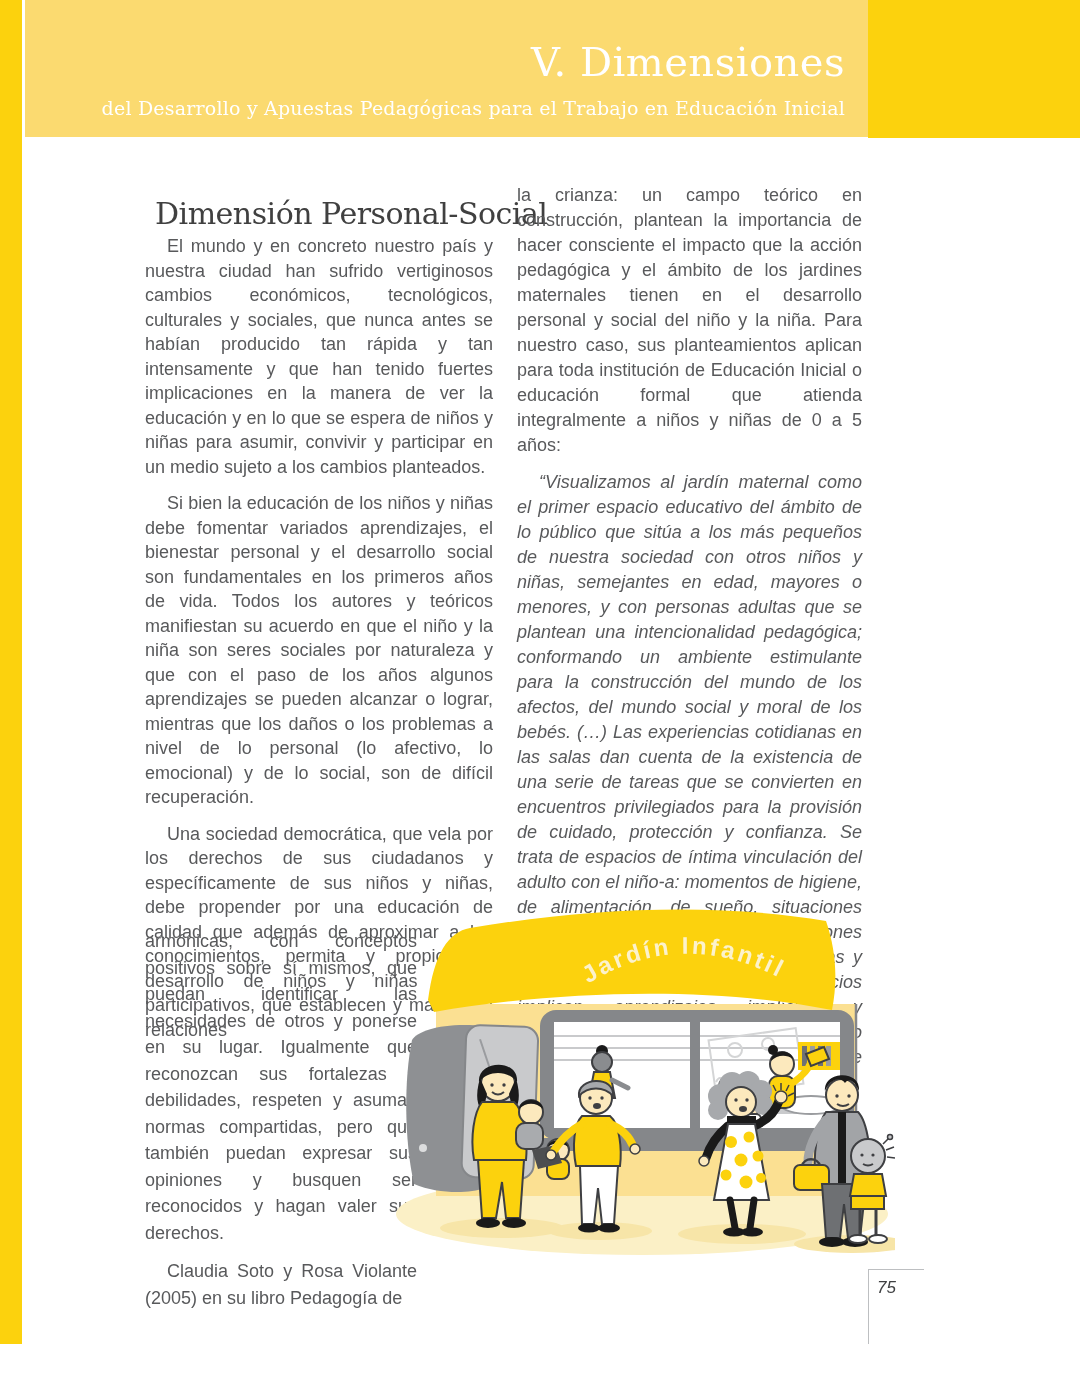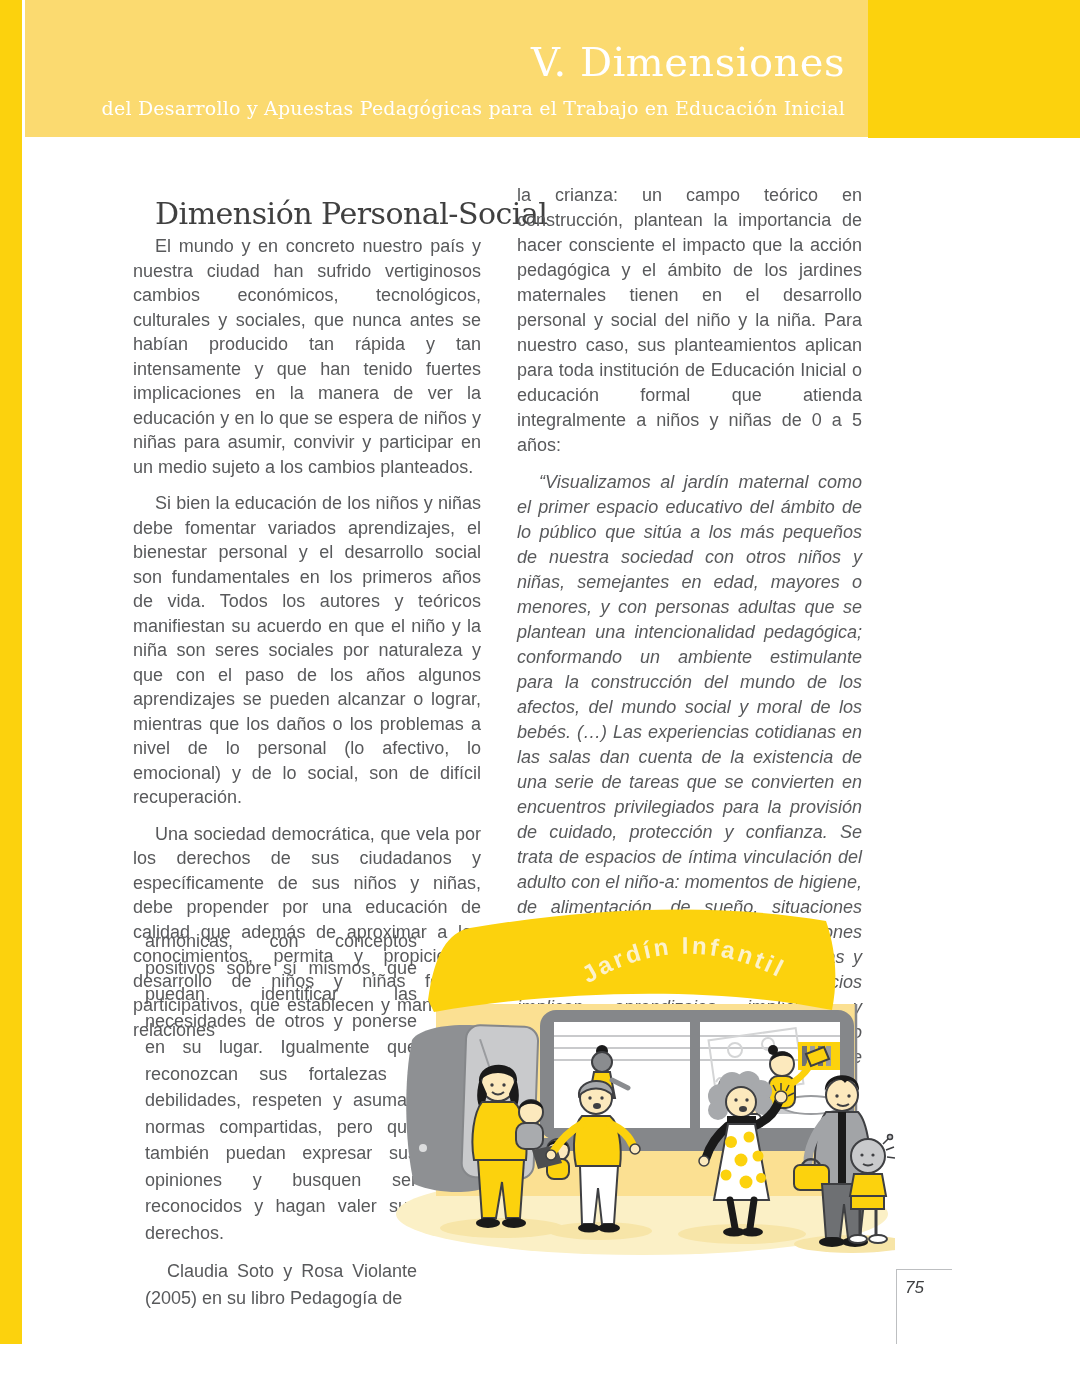--- a/index.html
+++ b/index.html
@@ -23,29 +23,29 @@
   .corner-block{position:absolute;left:868px;top:0;width:212px;height:138px;background:#FCD20D;}
 
   h2.section-heading{
     position:absolute;left:147px;top:188px;margin:8px;
     font-family:"DejaVu Serif","Liberation Serif",serif;font-weight:normal;
     font-size:30px;color:#404040;letter-spacing:-0.5px;white-space:nowrap;
   }
   .col{position:absolute;font-size:18px;line-height:24.5px;text-align:justify;color:#58595B;}
   .col p{margin:0 0 12px 0;text-indent:22px;}
   .col p.no-indent{text-indent:0;}
-  .col-left{left:133px;top:234px;width:348px;}
+  .col-left{left:145px;top:234px;width:348px;}
   .col-right{left:517px;top:183px;width:345px;line-height:25px;}
   .col-right .quote{font-style:italic;}
   .col-bottom-left{left:145px;top:928px;width:272px;line-height:26.5px;}
 
   .illustration{position:absolute;left:390px;top:898px;width:505px;height:357px;}
 
   .page-corner{
-    position:absolute;left:896px;top:1269px;width:56px;height:116px;
+    position:absolute;left:868px;top:1269px;width:56px;height:116px;
     border-left:1.5px solid #BDBFC1;border-top:1.5px solid #BDBFC1;
     box-sizing:border-box;padding:8px 0 0 8px;
   }
   .page-number{font-style:italic;font-size:17px;color:#3F4042;}
 </style>
 </head>
 <body>
 
 <div class="page">
 

